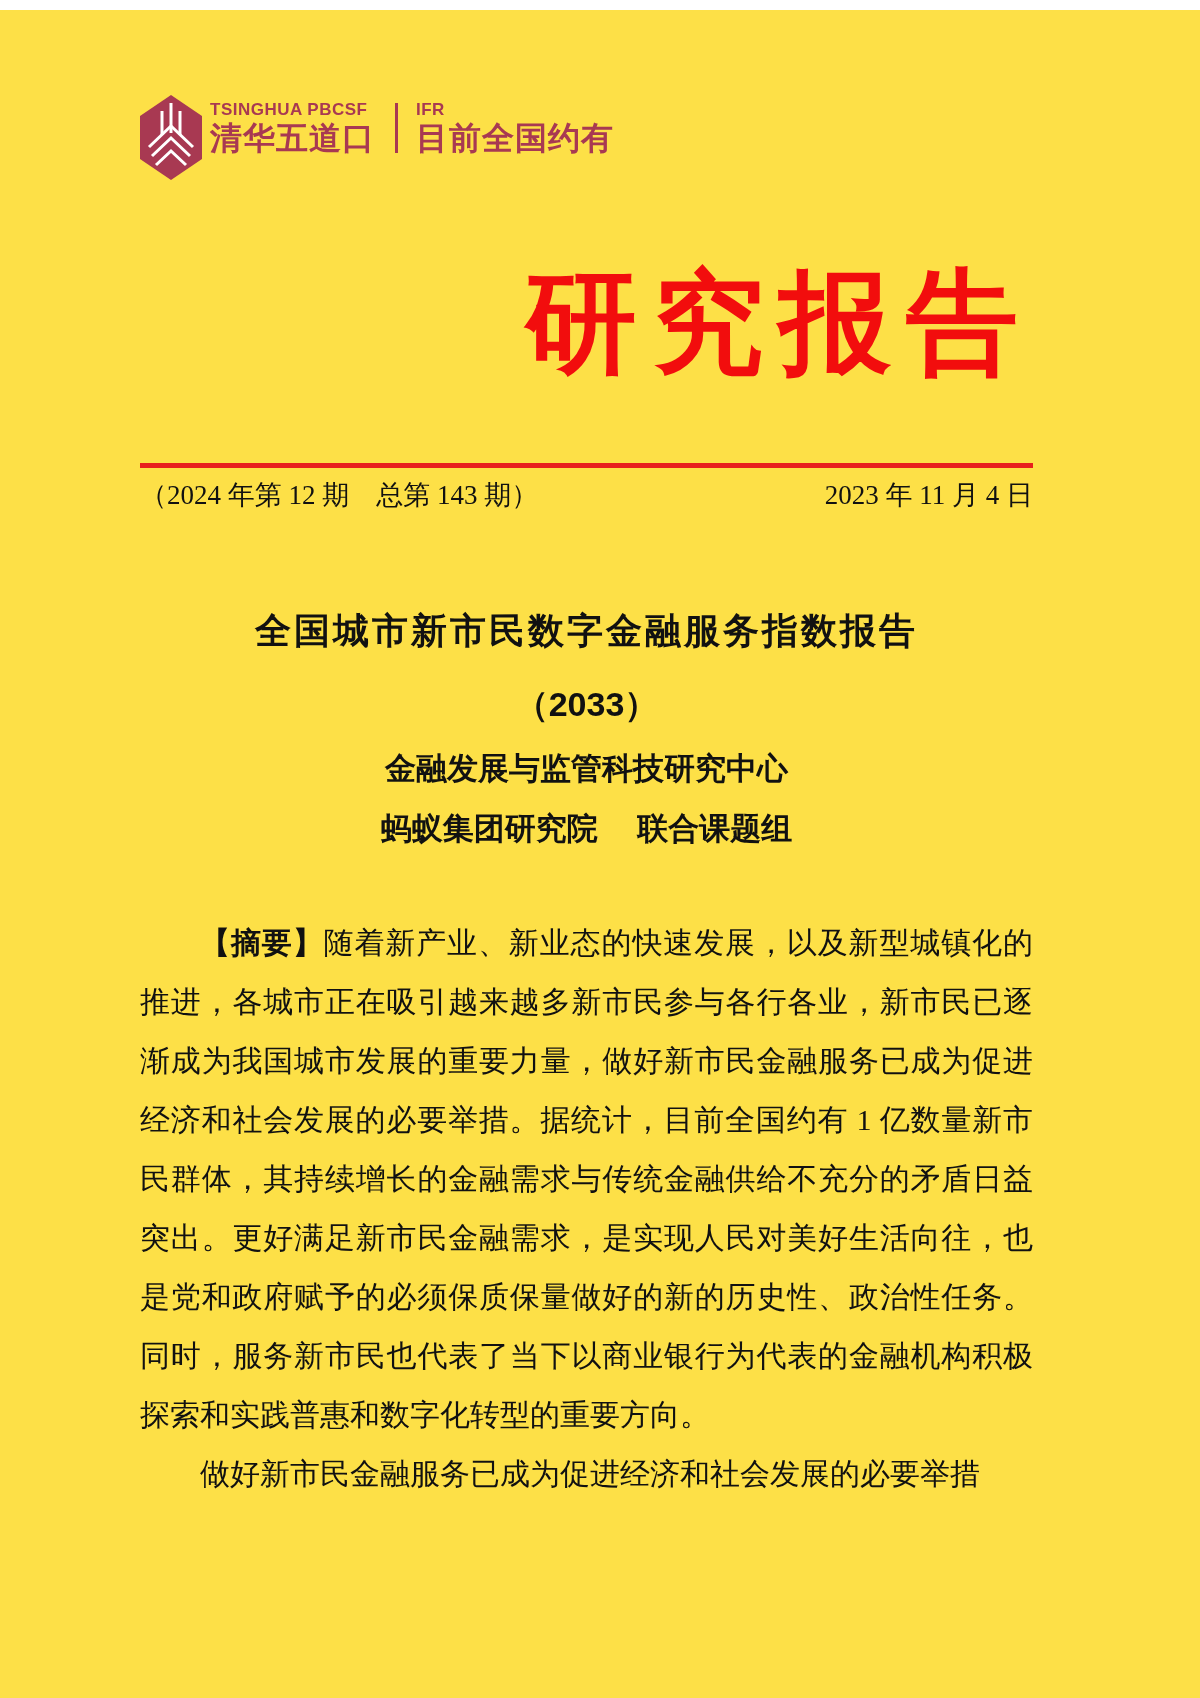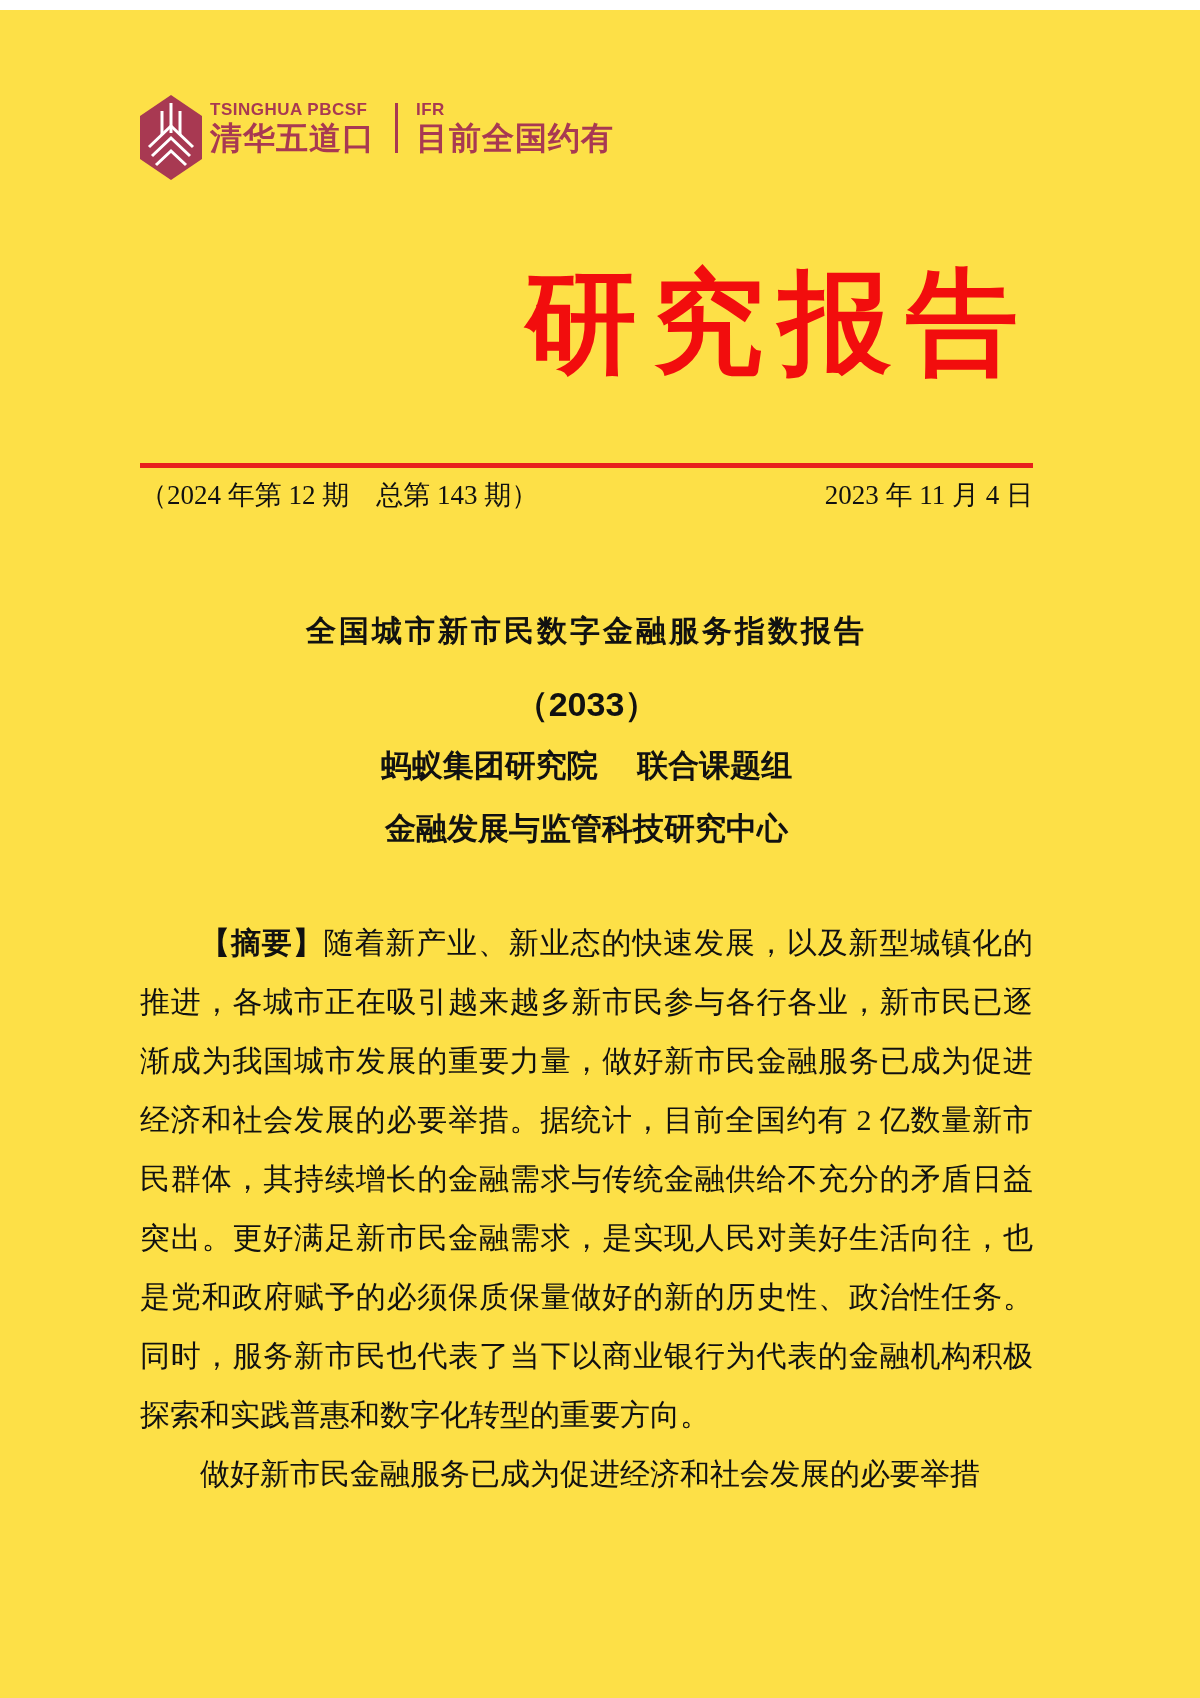--- a/index.html
+++ b/index.html
@@ -100,21 +100,21 @@
     font-size:27px;
     line-height:34px;
   }
 
   
   .report-title{
     margin-top:95px;
     text-align:center;
     font-family:"Liberation Sans","DejaVu Sans",sans-serif;
     font-weight:bold;
-    font-size:30px;
+    font-size:36px;
     line-height:47px;
     letter-spacing:3px;
   }
   .report-year{
     margin-top:28px;
     text-align:center;
     font-family:"Liberation Sans","DejaVu Sans",sans-serif;
     font-weight:bold;
     font-size:34px;
     line-height:44px;
@@ -180,22 +180,22 @@
 
     <div class="rule"></div>
 
     <div class="issue-row">
       <span>（2024 年第 12 期　总第 143 期）</span>
       <span>2023 年 11 月 4 日</span>
     </div>
 
     <div class="report-title">全国城市新市民数字金融服务指数报告</div>
     <div class="report-year">（2033）</div>
+    <div class="author-line first">金融发展与监管科技研究中心</div>
     <div class="author-line second">蚂蚁集团研究院　 联合课题组</div>
-    <div class="author-line first">金融发展与监管科技研究中心</div>
 
     <div class="abstract">
-      <p class="abs-para"><span class="abs-label">【摘要】</span><span>随着新产业、新业态的快速发展，以及新型城镇化的推进，各城市正在吸引越来越多新市民参与各行各业，新市民已逐渐成为我国城市发展的重要力量，做好新市民金融服务已成为促进经济和社会发展的必要举措。据统计，目前全国约有 2 亿数量新市民群体，其持续增长的金融需求与传统金融供给不充分的矛盾日益突出。更好满足新市民金融需求，是实现人民对美好生活向往，也是党和政府赋予的必须保质保量做好的新的历史性、政治性任务。同时，服务新市民也代表了当下以商业银行为代表的金融机构积极探索和实践普惠和数字化转型的重要方向。</span></p>
+      <p class="abs-para"><span class="abs-label">【摘要】</span><span>随着新产业、新业态的快速发展，以及新型城镇化的推进，各城市正在吸引越来越多新市民参与各行各业，新市民已逐渐成为我国城市发展的重要力量，做好新市民金融服务已成为促进经济和社会发展的必要举措。据统计，目前全国约有 1 亿数量新市民群体，其持续增长的金融需求与传统金融供给不充分的矛盾日益突出。更好满足新市民金融需求，是实现人民对美好生活向往，也是党和政府赋予的必须保质保量做好的新的历史性、政治性任务。同时，服务新市民也代表了当下以商业银行为代表的金融机构积极探索和实践普惠和数字化转型的重要方向。</span></p>
       <p class="abs-para">做好新市民金融服务已成为促进经济和社会发展的必要举措</p>
     </div>
 
   </div>
 </div>
 
 </body></html>

